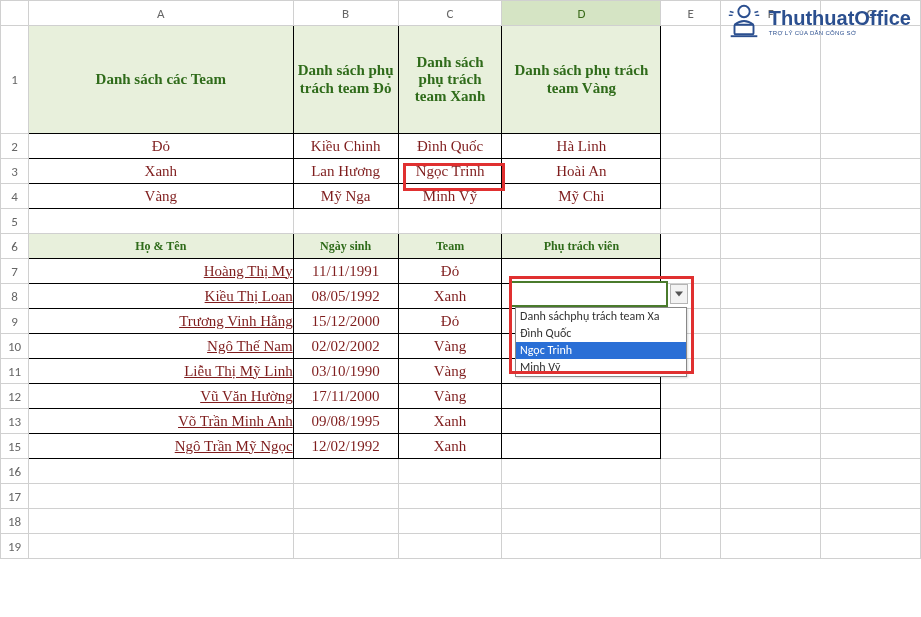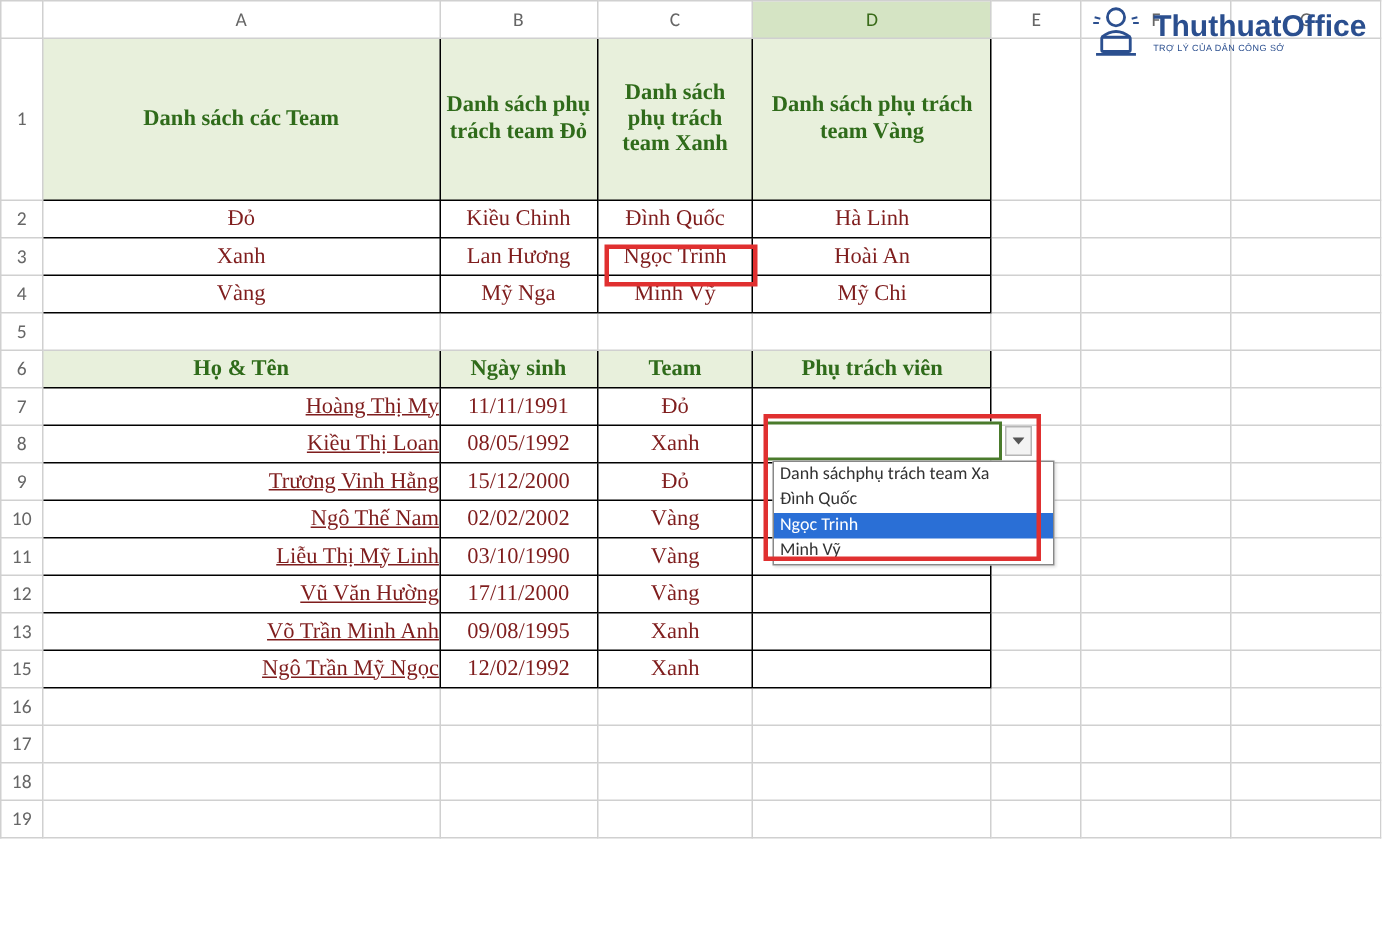--- a/index.html
+++ b/index.html
@@ -54,21 +54,21 @@
     font-size: 15px;
     line-height: 1.15;
     padding: 3px 4px !important;
   }
   .header2 {
     background: #e8f0dc !important;
     color: #2f6b1a;
     font-weight: bold;
     text-align: center;
     border: 1px solid #000 !important;
-    font-size: 15px;
+    font-size: 12px;
   }
   .data-cell {
     border: 1px solid #000 !important;
     padding: 0 0 !important;
     color: #7f1d1d;
   }
   .center { text-align: center; }
   .left { text-align: right; text-decoration: underline; }
   .tall { height: 108px; }
 
@@ -95,21 +95,21 @@
     border: 1px solid #b5b5b5;
     z-index: 21;
     display: flex; align-items: center; justify-content: center;
     cursor: pointer;
   }
   .drop-btn svg { width: 8px; height: 6px; }
 
   .dropdown {
     position: absolute;
     left: 515px; top: 307px;
-    width: 188px;
+    width: 172px;
     border: 1px solid #888;
     background: #fff;
     font-family: Calibri, Arial, sans-serif;
     font-size: 12px;
     z-index: 25;
     box-shadow: 1px 1px 2px rgba(0,0,0,0.15);
   }
   .dropdown .opt {
     padding: 1px 4px;
     white-space: nowrap;

